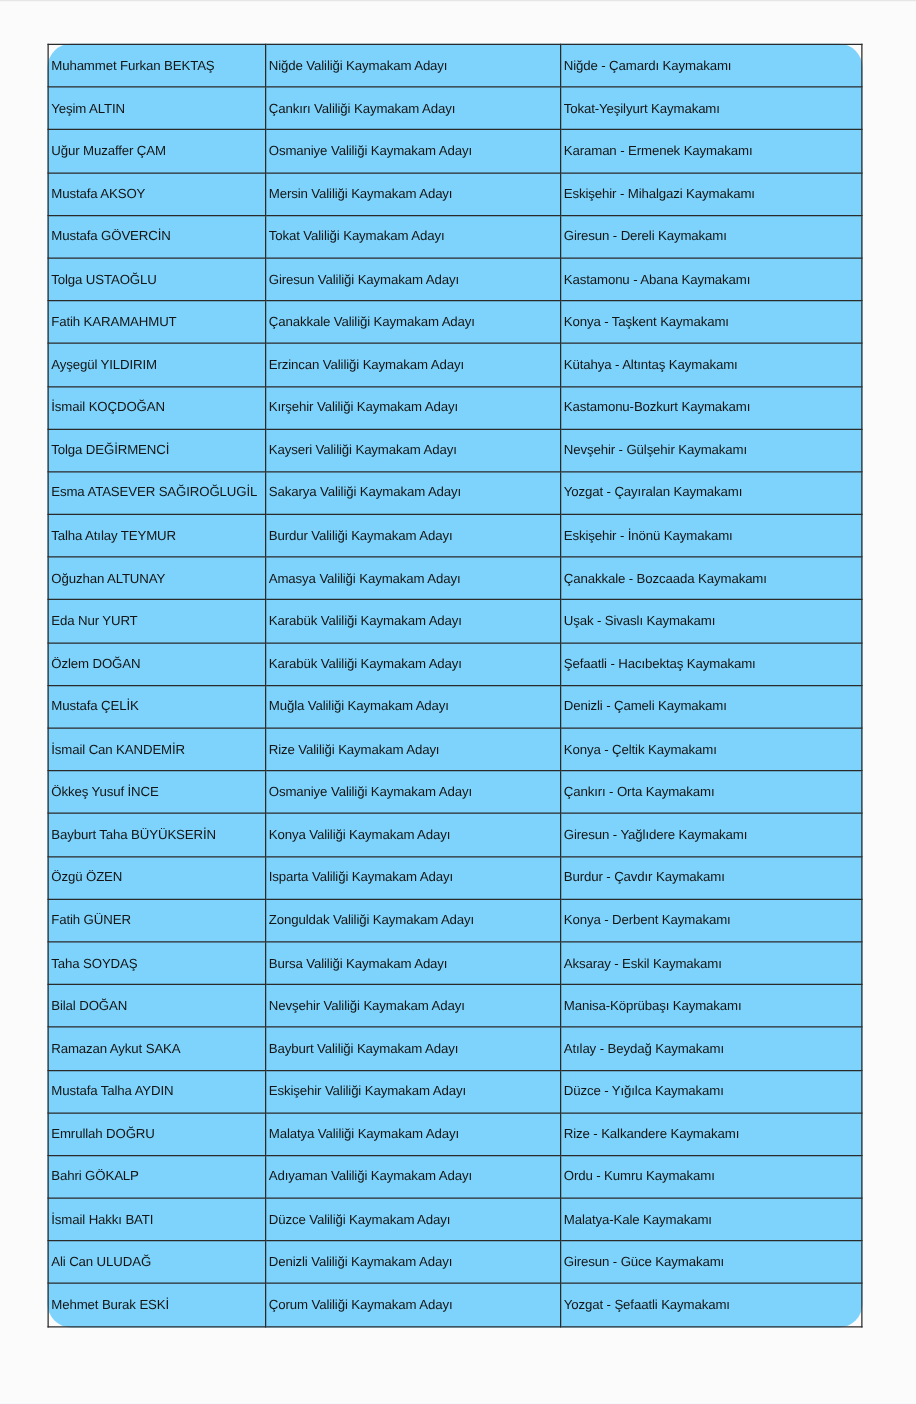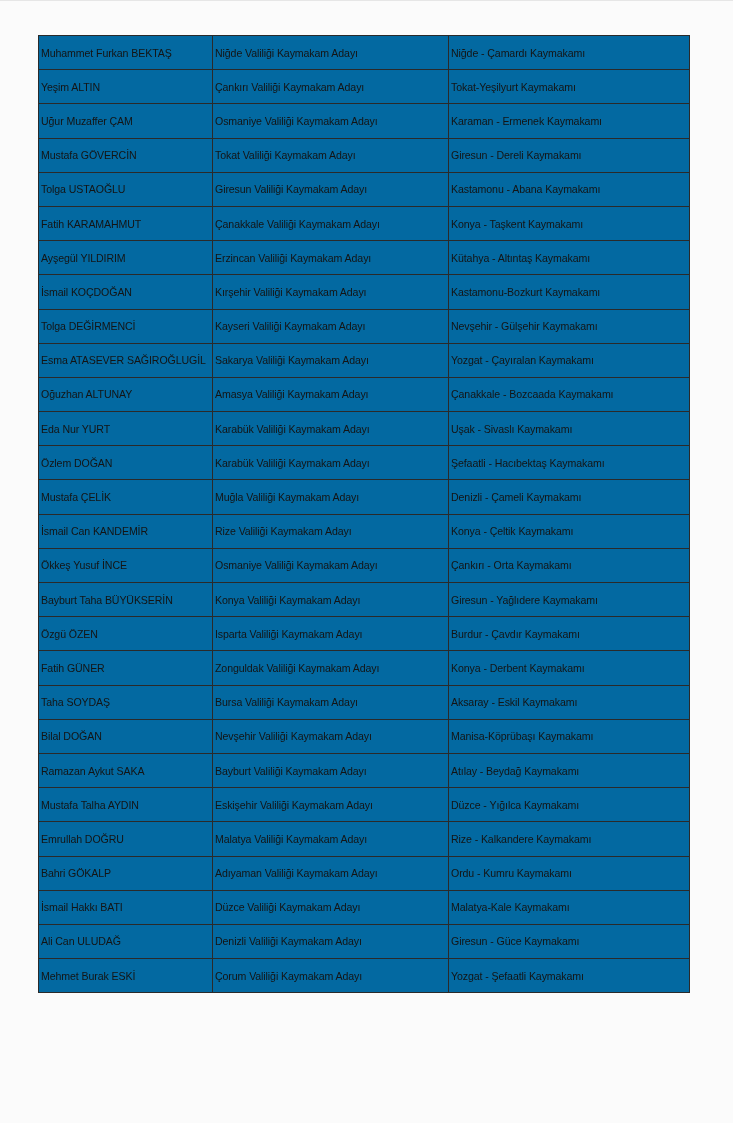--- a/index.html
+++ b/index.html
@@ -20,21 +20,22 @@
       width: 733px; height: 1px;
       background: #e6e6e6;
     }
     table.list {
       position: absolute;
       left: 38px;
       top: 35px;
       width: 651px;
       border-collapse: collapse;
       table-layout: fixed;
-      background: #0369a1;
+      background: #7dd3fc;
+      border-radius: 19px;
     }
     table.list col.c1 { width: 174px; }
     table.list col.c2 { width: 236px; }
     table.list col.c3 { width: 241px; }
     table.list td {
       border: 1px solid #2a2a2a;
       height: 33.2px;
       padding: 0 0 0 2px;
       font-size: 10.6px;
       color: #141414;
@@ -66,20 +67,25 @@
         <td>Yeşim ALTIN</td>
         <td>Çankırı Valiliği Kaymakam Adayı</td>
         <td>Tokat-Yeşilyurt Kaymakamı</td>
       </tr>
       <tr>
         <td>Uğur Muzaffer ÇAM</td>
         <td>Osmaniye Valiliği Kaymakam Adayı</td>
         <td>Karaman - Ermenek Kaymakamı</td>
       </tr>
       <tr>
+        <td>Mustafa AKSOY</td>
+        <td>Mersin Valiliği Kaymakam Adayı</td>
+        <td>Eskişehir - Mihalgazi Kaymakamı</td>
+      </tr>
+      <tr>
         <td>Mustafa GÖVERCİN</td>
         <td>Tokat Valiliği Kaymakam Adayı</td>
         <td>Giresun - Dereli Kaymakamı</td>
       </tr>
       <tr>
         <td>Tolga USTAOĞLU</td>
         <td>Giresun Valiliği Kaymakam Adayı</td>
         <td>Kastamonu - Abana Kaymakamı</td>
       </tr>
       <tr>
@@ -99,20 +105,25 @@
       </tr>
       <tr>
         <td>Tolga DEĞİRMENCİ</td>
         <td>Kayseri Valiliği Kaymakam Adayı</td>
         <td>Nevşehir - Gülşehir Kaymakamı</td>
       </tr>
       <tr>
         <td>Esma ATASEVER SAĞIROĞLUGİL</td>
         <td>Sakarya Valiliği Kaymakam Adayı</td>
         <td>Yozgat - Çayıralan Kaymakamı</td>
+      </tr>
+      <tr>
+        <td>Talha Atılay TEYMUR</td>
+        <td>Burdur Valiliği Kaymakam Adayı</td>
+        <td>Eskişehir - İnönü Kaymakamı</td>
       </tr>
       <tr>
         <td>Oğuzhan ALTUNAY</td>
         <td>Amasya Valiliği Kaymakam Adayı</td>
         <td>Çanakkale - Bozcaada Kaymakamı</td>
       </tr>
       <tr>
         <td>Eda Nur YURT</td>
         <td>Karabük Valiliği Kaymakam Adayı</td>
         <td>Uşak - Sivaslı Kaymakamı</td>

